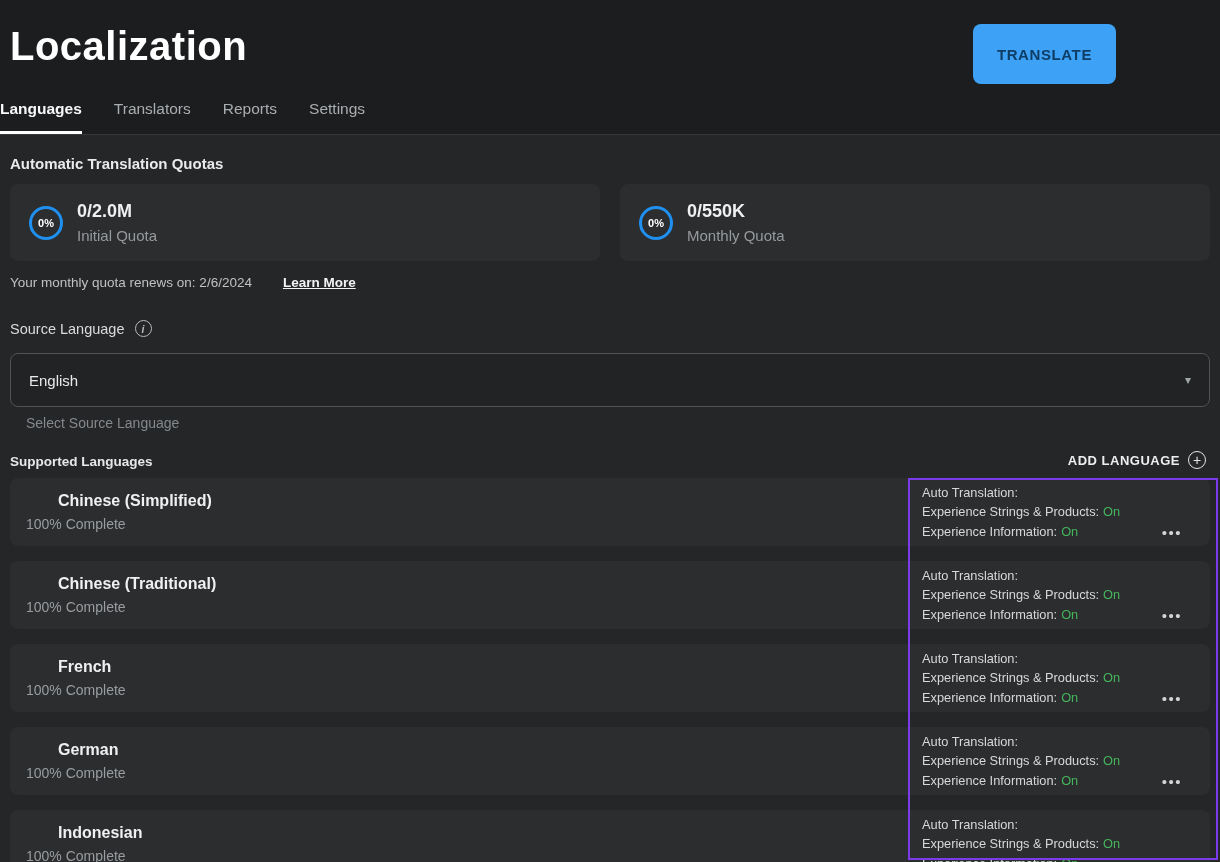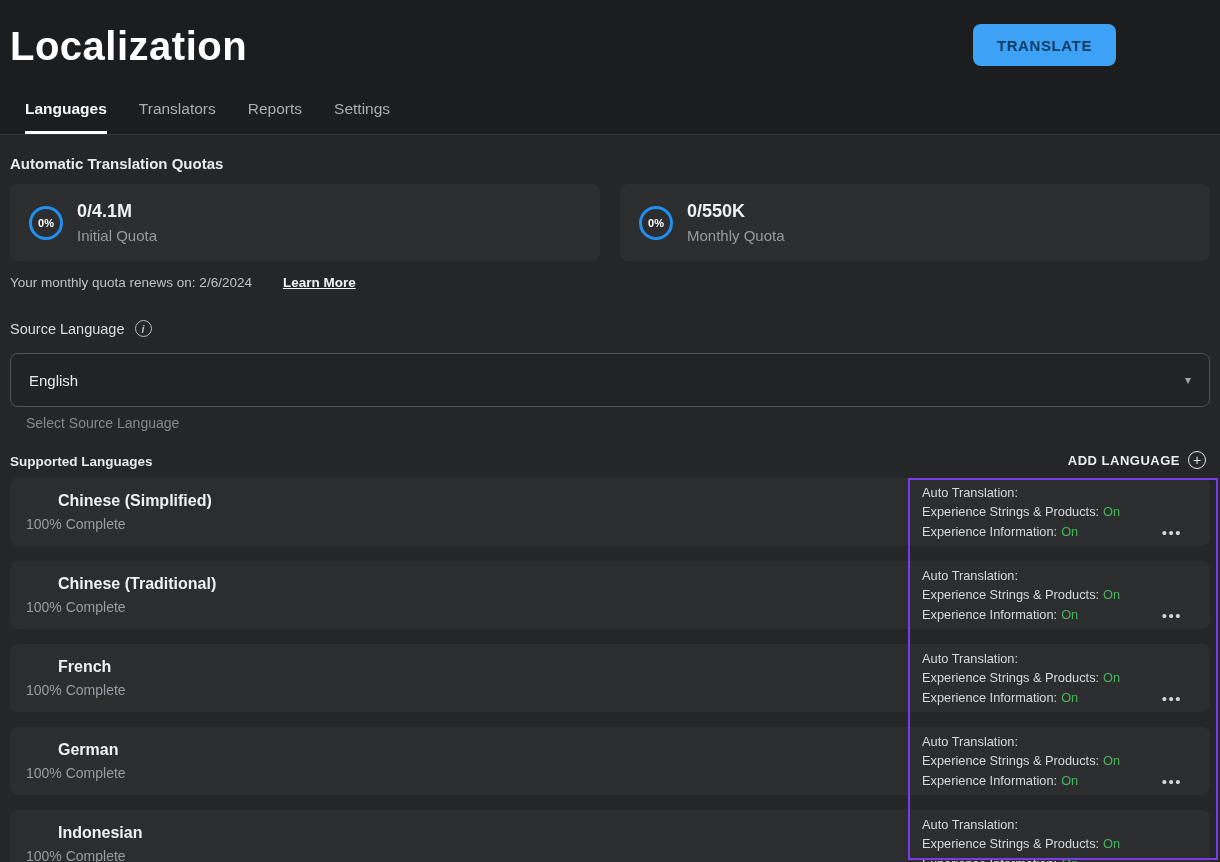--- a/index.html
+++ b/index.html
@@ -12,29 +12,29 @@
     position:relative;
   }
   
   .header { background:#1B1D1F; }
   .header-top {
     display:flex; justify-content:space-between; align-items:flex-start;
     padding:24px 16px 0 10px; height:76px;
   }
   .page-title { font-size:40px; font-weight:800; color:#FFFFFF; letter-spacing:0.5px; }
   .translate-btn {
-    height:42px; padding:0 24px; margin-right:88px;
+    height:60px; padding:0 24px; margin-right:88px;
     background:#3DA2F5; color:#0E3D66;
     border:none; border-radius:8px;
     font-family:"Liberation Sans", sans-serif;
     font-size:15px; font-weight:700; letter-spacing:0.6px;
     cursor:pointer;
   }
   .tab-bar {
-    margin-top:24px; padding-left:25px;
+    margin-top:24px; 
     border-bottom:1px solid rgba(255,255,255,0.12);
     display:flex; gap:32px;
   }
   .tab {
     padding-bottom:13px; font-size:15.5px; color:#ABAEB0;
     border-bottom:3px solid transparent; cursor:pointer;
   }
   .tab.active { color:#F7F8F8; font-weight:700; border-bottom-color:#FFFFFF; }
   
   .content { padding:0 10px; }
@@ -118,21 +118,21 @@
 
 <div class="content">
   <div class="section-title">Automatic Translation Quotas</div>
 
   <div class="cards">
     <div class="card">
       <div class="ring">
         <span>0%</span>
       </div>
       <div class="card-text">
-        <div class="card-value">0/4.1M</div>
+        <div class="card-value">0/2.0M</div>
         <div class="card-label">Initial Quota</div>
       </div>
     </div>
     <div class="card">
       <div class="ring">
         <span>0%</span>
       </div>
       <div class="card-text">
         <div class="card-value">0/550K</div>
         <div class="card-label">Monthly Quota</div>

